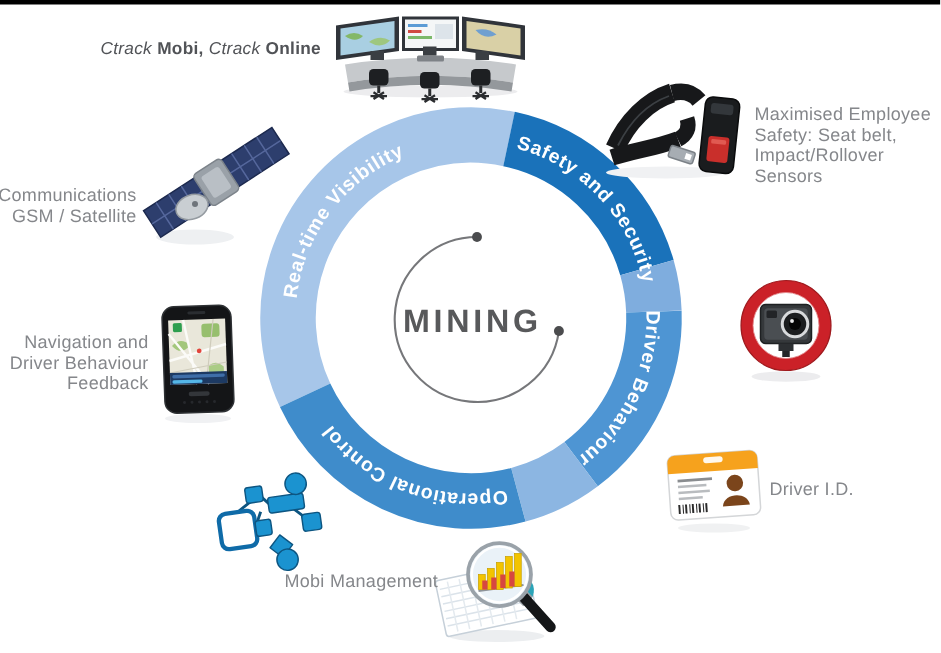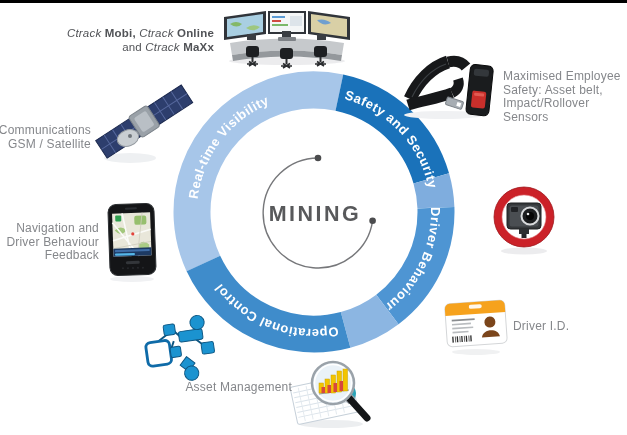--- a/index.html
+++ b/index.html
@@ -228,42 +228,41 @@
         <rect x="32.5" y="31" width="3.5" height="6"></rect>
         <rect x="38.5" y="29" width="3.5" height="8"></rect>
         <rect x="44.5" y="27" width="3.5" height="9"></rect>
         <rect x="50.5" y="25" width="3.5" height="10"></rect>
       </g>
     </g>
   </svg>
 
   <div class="lbl ctrack right" style="right:413px;top:26px;">
     <div><span class="it">Ctrack</span><span class="b"> Mobi, </span><span class="it">Ctrack</span><span class="b"> Online</span></div>
-    <div><span>and </span><span class="it">Ctrack</span><span class="b"> MaXx</span></div>
   </div>
 
   <div class="lbl right" style="right:536px;top:124px;">
     <div>Communications</div>
     <div>GSM / Satellite</div>
   </div>
 
   <div class="lbl right" style="right:528px;top:222px;">
     <div>Navigation and</div>
     <div>Driver Behaviour</div>
     <div>Feedback</div>
   </div>
 
 
   <div class="lbl right" style="right:335px;top:381px;">
-    <div>Asset Management</div>
+    <div>Mobi Management</div>
   </div>
 
   <div class="lbl" style="left:503px;top:70px;">
     <div>Maximised Employee</div>
-    <div>Safety: Asset belt,</div>
+    <div>Safety: Seat belt,</div>
     <div>Impact/Rollover Sensors</div>
   </div>
 
 
   <div class="lbl" style="left:513px;top:320px;">
     <div>Driver I.D.</div>
   </div>
 </div>
 
 </body></html>

